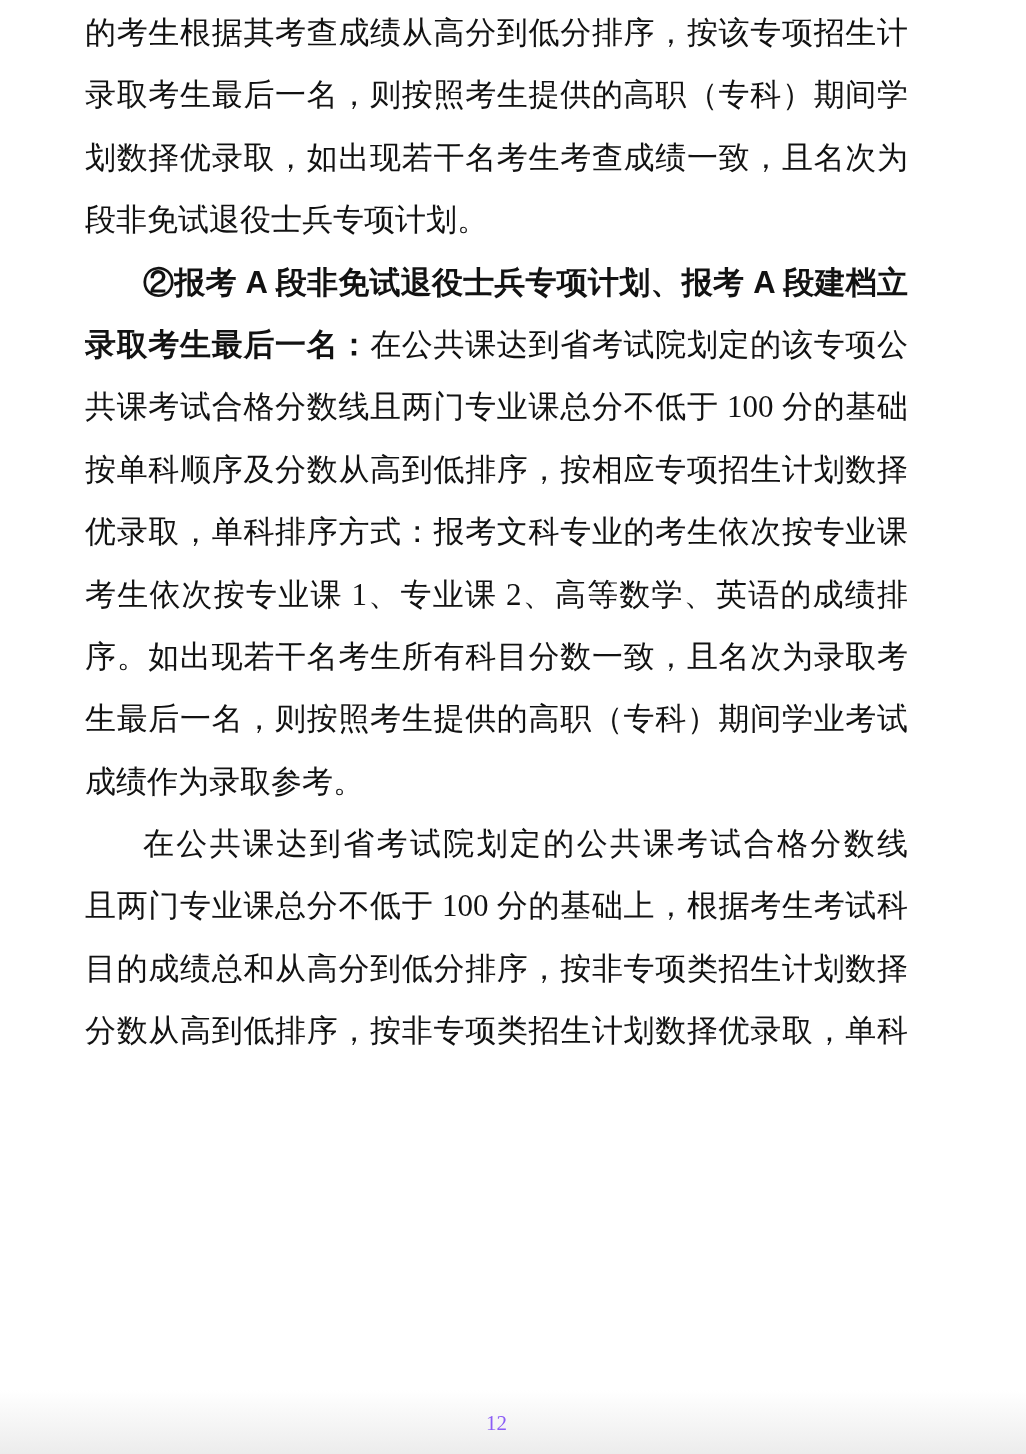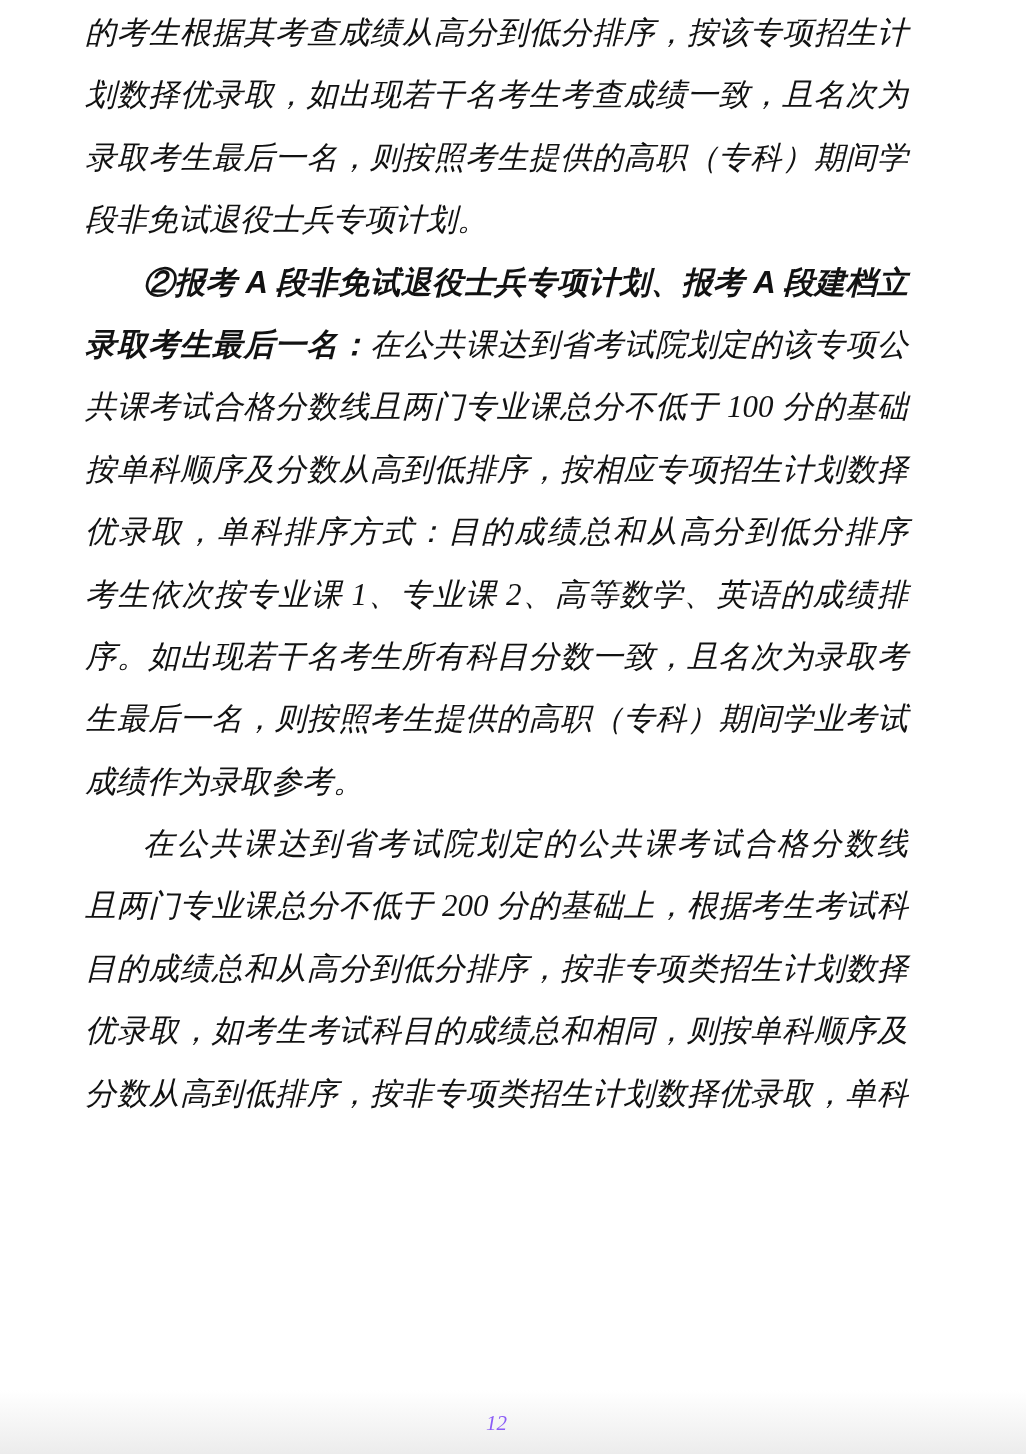--- a/index.html
+++ b/index.html
@@ -13,21 +13,20 @@
     background: #ffffff;
     font-family: "Liberation Serif", serif;
   }
   .page {
     position: absolute;
     left: 0; top: 0;
     width: 1026px;
     height: 1454px;
     background: #ffffff;
     color: #141414;
-    font-style: italic;
   }
   .textcol {
     position: absolute;
     left: 85px;
     top: 2px;
     width: 823px;
   }
   .line {
     height: 62.4px;
     line-height: 62.4px;
@@ -69,33 +68,32 @@
     color: #8b5cf6;
     font-family: "Liberation Serif", serif;
   }
 </style>
 </head>
 <body>
 
 <div class="page">
   <div class="textcol" id="textcol">
       <div class="line just"><span class="seg">的考生根据其考查成绩从高分到低分排序，按该专项招生计</span></div>
+      <div class="line just"><span class="seg">录取考生最后一名，则按照考生提供的高职（专科）期间学</span></div>
       <div class="line just"><span class="seg">划数择优录取，如出现若干名考生考查成绩一致，且名次为</span></div>
-      <div class="line just"><span class="seg">录取考生最后一名，则按照考生提供的高职（专科）期间学</span></div>
       <div class="line end"><span class="seg">段非免试退役士兵专项计划。</span></div>
       <div class="line just indent"><span class="seg-bold">②报考 A 段非免试退役士兵专项计划、报考 A 段建档立</span></div>
       <div class="line just"><span class="seg-bold">录取考生最后一名：</span><span class="seg">在公共课达到省考试院划定的该专项公</span></div>
       <div class="line just"><span class="seg">共课考试合格分数线且两门专业课总分不低于 100 分的基础</span></div>
       <div class="line just"><span class="seg">按单科顺序及分数从高到低排序，按相应专项招生计划数择</span></div>
-      <div class="line just"><span class="seg">优录取，单科排序方式：目的成绩总和从高分到低分排序</span></div>
+      <div class="line just"><span class="seg">优录取，单科排序方式：报考文科专业的考生依次按专业课</span></div>
       <div class="line just"><span class="seg">考生依次按专业课 1、专业课 2、高等数学、英语的成绩排</span></div>
       <div class="line just"><span class="seg">序。如出现若干名考生所有科目分数一致，且名次为录取考</span></div>
       <div class="line just"><span class="seg">生最后一名，则按照考生提供的高职（专科）期间学业考试</span></div>
       <div class="line end"><span class="seg">成绩作为录取参考。</span></div>
       <div class="line just indent"><span class="seg">在公共课达到省考试院划定的公共课考试合格分数线</span></div>
-      <div class="line just"><span class="seg">且两门专业课总分不低于 200 分的基础上，根据考生考试科</span></div>
+      <div class="line just"><span class="seg">且两门专业课总分不低于 100 分的基础上，根据考生考试科</span></div>
       <div class="line just"><span class="seg">目的成绩总和从高分到低分排序，按非专项类招生计划数择</span></div>
-      <div class="line just"><span class="seg">优录取，如考生考试科目的成绩总和相同，则按单科顺序及</span></div>
       <div class="line just"><span class="seg">分数从高到低排序，按非专项类招生计划数择优录取，单科</span></div>
     </div>
   <div class="bottom-shade"></div>
   <div class="page-number">12</div>
 </div>
 
 </body></html>

